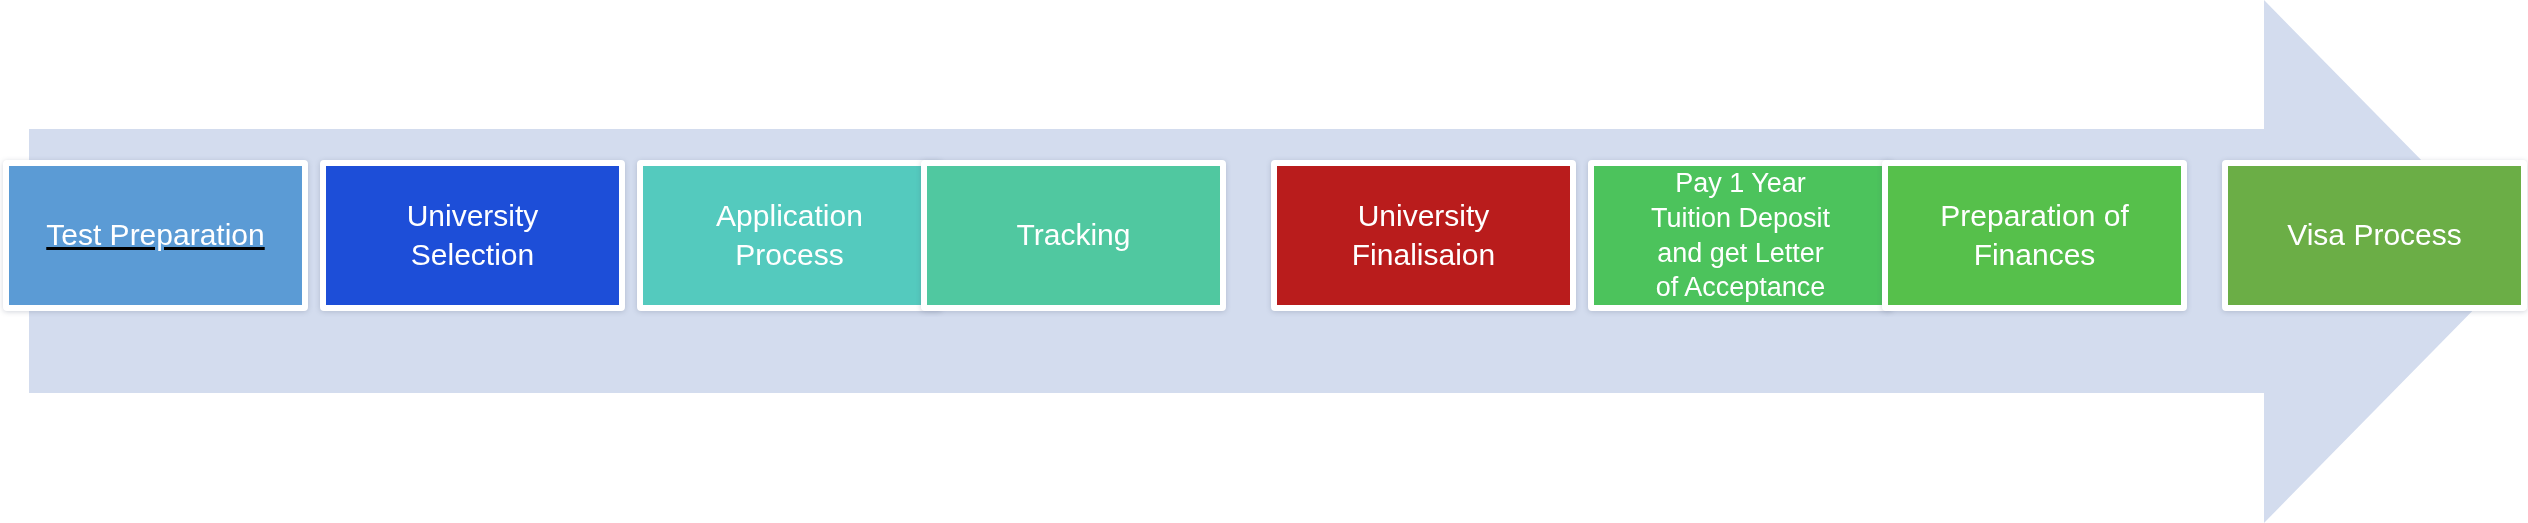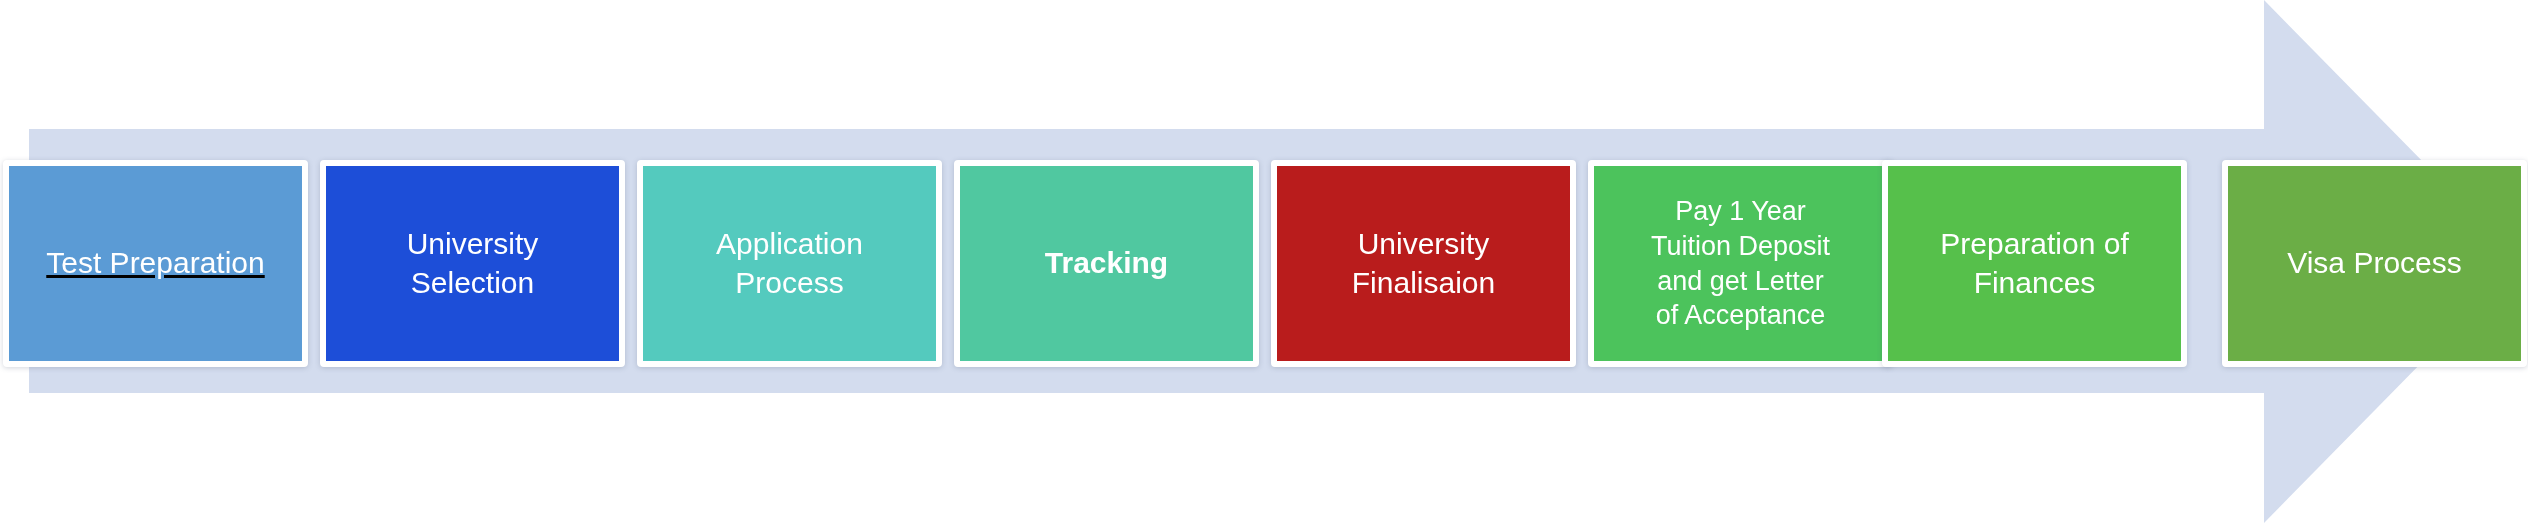--- a/index.html
+++ b/index.html
@@ -25,21 +25,21 @@
     top: 0;
     width: 257px;
     height: 523px;
     clip-path: polygon(0 0, 100% 50%, 0 100%);
   }
   
   .step {
     position: absolute;
     top: 160px;
     width: 305px;
-    height: 207px;
+    height: 151px;
     box-sizing: border-box;
     border: 6px solid #ffffff;
     border-radius: 4px;
     display: flex;
     align-items: center;
     justify-content: center;
     text-align: center;
     box-shadow: 0 1px 5px rgba(80, 90, 120, 0.25);
   }
   .step-label {
@@ -62,21 +62,21 @@
   <div class="steps">
       <div class="step" style="left: 3px; background: rgb(91, 155, 213); text-decoration: underline;">
         <div class="step-label">Test Preparation</div>
       </div>
       <div class="step" style="left: 320px; background: #1d4ed8;">
         <div class="step-label">University Selection</div>
       </div>
       <div class="step" style="left: 637px; background: rgb(84, 202, 190); align-items: center;">
         <div class="step-label">Application Process</div>
       </div>
-      <div class="step" style="left: 954px; background: rgb(80, 200, 160); font-weight: bold;">
+      <div class="step" style="left: 921px; background: rgb(80, 200, 160);">
         <div class="step-label">Tracking</div>
       </div>
       <div class="step" style="left: 1271px; background: #b91c1c;">
         <div class="step-label">University Finalisaion</div>
       </div>
       <div class="step" style="left: 1588px; background: rgb(76, 195, 92);">
         <div class="step-label">Pay 1 Year Tuition Deposit and get Letter of Acceptance</div>
       </div>
       <div class="step" style="left: 1882px; background: rgb(86, 192, 75);">
         <div class="step-label">Preparation of Finances</div>

